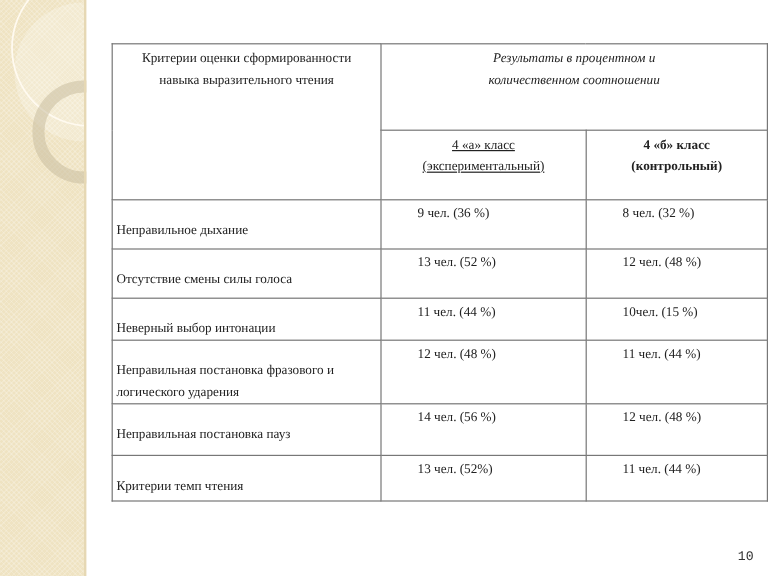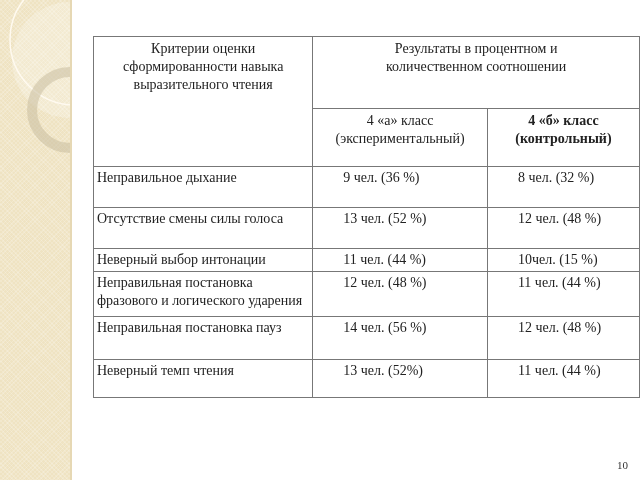--- a/index.html
+++ b/index.html
@@ -1,54 +1,54 @@
 <!DOCTYPE html>
 <html><head>
 <meta charset="utf-8">
 <style>
   html, body { margin:0; padding:0; }
   body { width:640px; height:480px; position:relative; overflow:hidden; background:#ffffff; font-family:"Liberation Serif", serif; color:#222; }
   .sidebar { position:absolute; left:0; top:0; width:70px; height:480px; background:#efe3c2;
     background-image: repeating-linear-gradient(45deg, rgba(255,255,255,0.18) 0 1px, transparent 1px 3px), repeating-linear-gradient(-45deg, rgba(255,255,255,0.18) 0 1px, transparent 1px 3px); }
   .sidebar-edge { position:absolute; left:70px; top:0; width:2px; height:480px; background:#e6d8b4; }
   .sidebar svg { position:absolute; left:0; top:0; }
-  table { position:absolute; left:93px; top:36px; border-collapse:collapse; font-size:14px; line-height:18px; }
+  table { position:absolute; left:93px; top:36px; border-collapse:collapse; font-size:11px; line-height:18px; }
   td { border:1.5px solid #777; vertical-align:top; padding:0; }
   .c0 { width:220px; }
   .c1 { width:161px; }
   .c2 { width:138px; }
   .hdr { text-align:center; padding-top:3px; }
-  .crit { text-align:left; padding-left:3px; padding-top:2px; }
+  .crit { text-align:left; padding-left:3px; padding-top:16px; }
   .val { text-align:left; padding-top:2px;padding-left:30px; }
-  .page-num { position:absolute; right:12px; top:459px; font-family:Liberation Serif, serif; font-size:11px; color:#333; }
+  .page-num { position:absolute; right:12px; top:459px; font-family:Liberation Mono, monospace; font-size:11px; color:#333; }
 </style>
 </head>
 <body>
 
 <div class="sidebar">
   <svg width="72" height="480">
     <circle cx="70" cy="60" r="58" fill="rgba(255,255,255,0.25)" stroke="none"></circle>
     <circle cx="75" cy="40" r="65" fill="none" stroke="#fffaf0" stroke-width="1.5"></circle>
     <circle cx="70" cy="110" r="38" fill="none" stroke="rgba(200,190,160,0.55)" stroke-width="10"></circle>
   </svg>
 </div>
 <div class="sidebar-edge"></div>
 
 <table>
   <tbody>
       <tr style="height:72px">
     <td class="c0 hdr" rowspan="2" style="padding:3px 18px 0 18px;">
       <span>Критерии оценки сформированности навыка выразительного чтения</span>
     </td>
-    <td colspan="2" class="hdr" style="padding:3px 60px 0 60px;">
+    <td colspan="2" class="hdr" style="padding:3px 60px 0 60px;font-style:italic;">
       <span>Результаты в процентном и количественном соотношении</span>
     </td>
   </tr>
   <tr style="height:58px">
-    <td class="c1 hdr" style="padding:3px 12px 0 12px;">
+    <td class="c1 hdr" style="padding:3px 12px 0 12px;text-decoration:underline;">
       <span>4 «а» класс (экспериментальный)</span>
     </td>
     <td class="c2 hdr" style="padding:3px 14px 0 14px;font-weight:bold;">
       <span>4 «б» класс (контрольный)</span>
     </td>
   </tr>
   <tr style="height:41px">
     <td class="crit">Неправильное дыхание</td>
     <td class="val">9 чел. (36 %)</td>
     <td class="val">8 чел. (32 %)</td>
@@ -69,20 +69,20 @@
     </td>
     <td class="val">12 чел. (48 %)</td>
     <td class="val">11 чел. (44 %)</td>
   </tr>
   <tr style="height:43px">
     <td class="crit">Неправильная постановка пауз</td>
     <td class="val">14 чел. (56 %)</td>
     <td class="val">12 чел. (48 %)</td>
   </tr>
   <tr style="height:38px">
-    <td class="crit">Неверный темп чтения</td>
+    <td class="crit">Критерии темп чтения</td>
     <td class="val">13 чел. (52%)</td>
     <td class="val">11 чел. (44 %)</td>
   </tr>
 </tbody>
   </table>
 
 <div class="page-num">10</div>
 
 </body></html>

